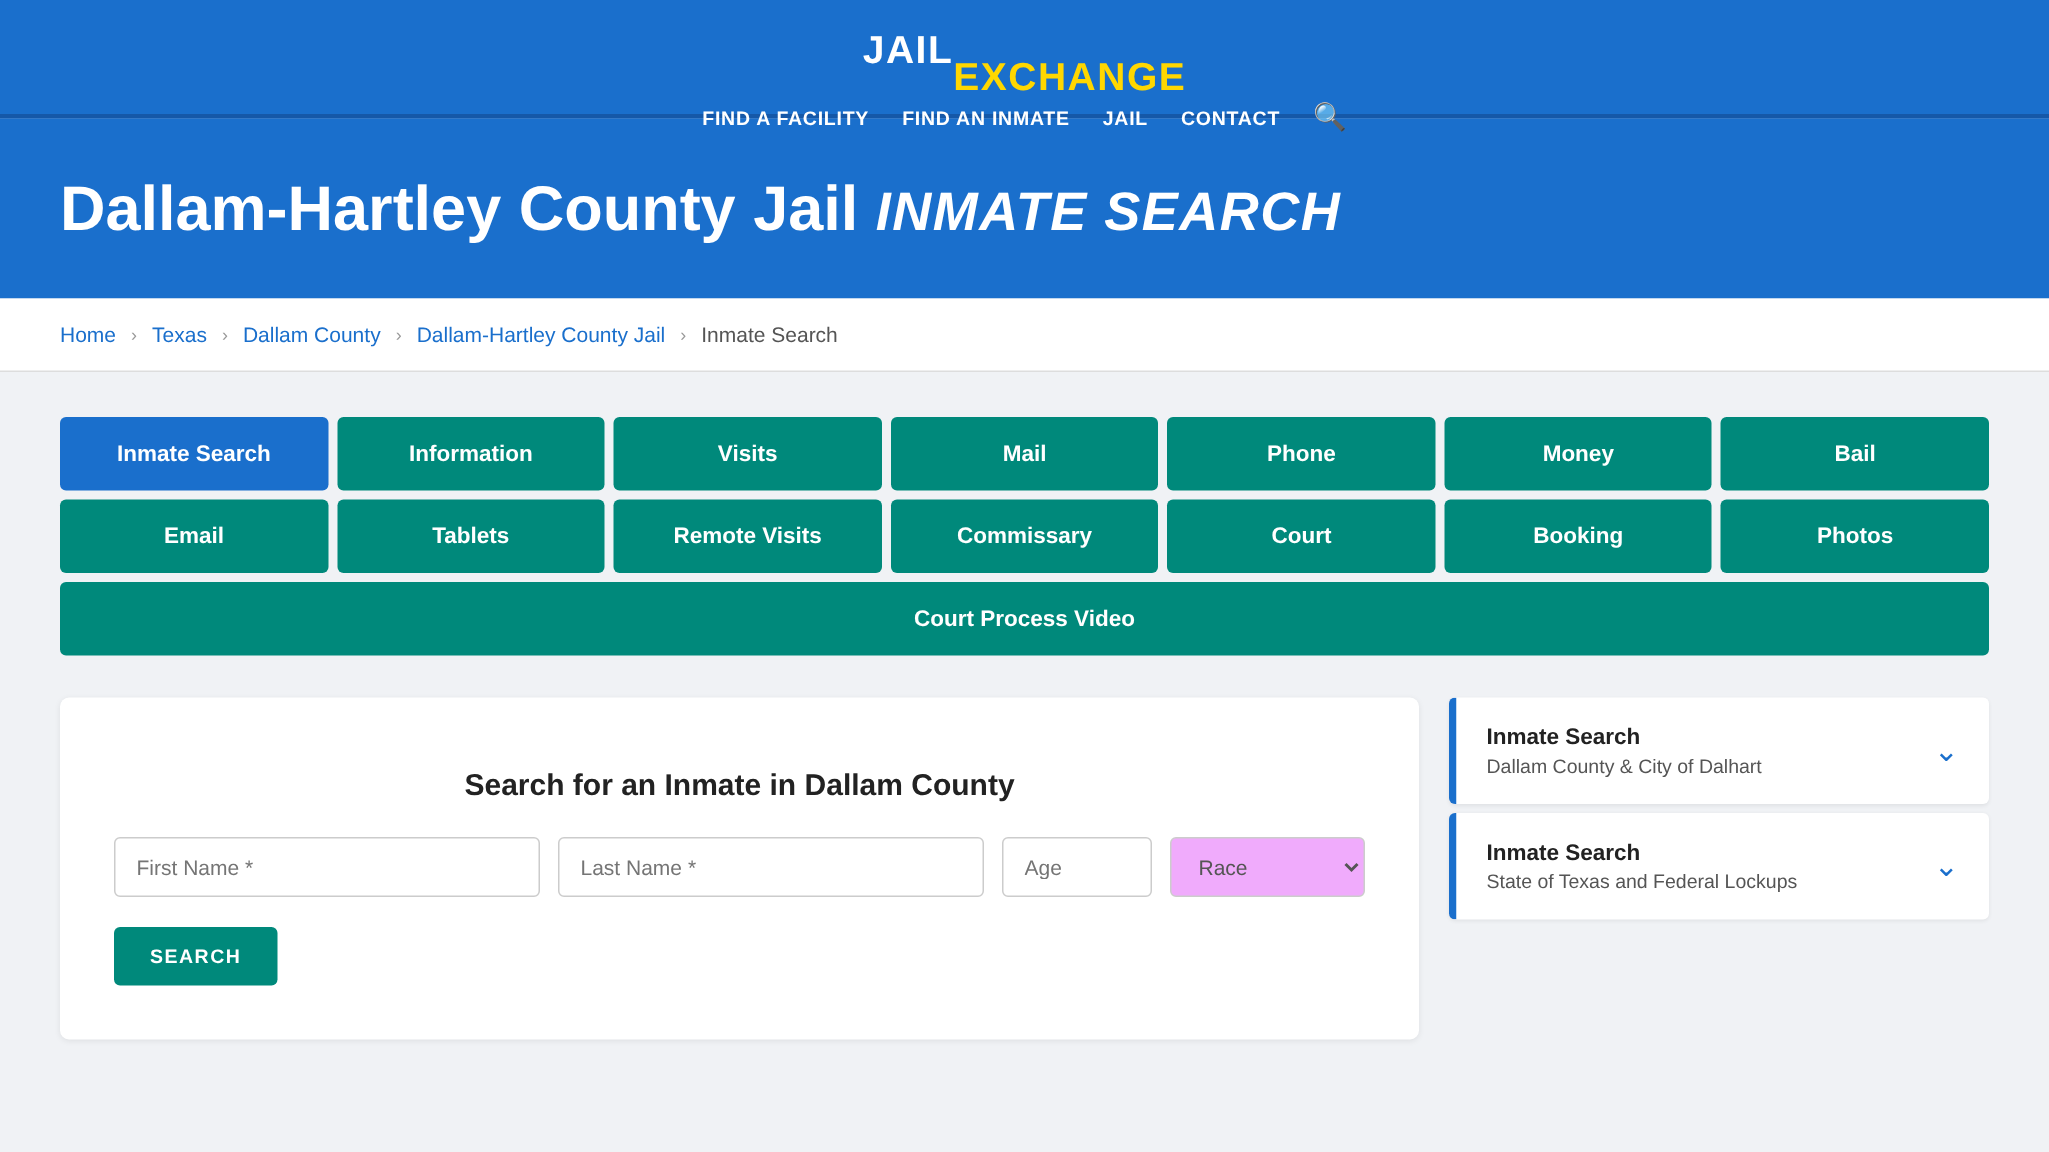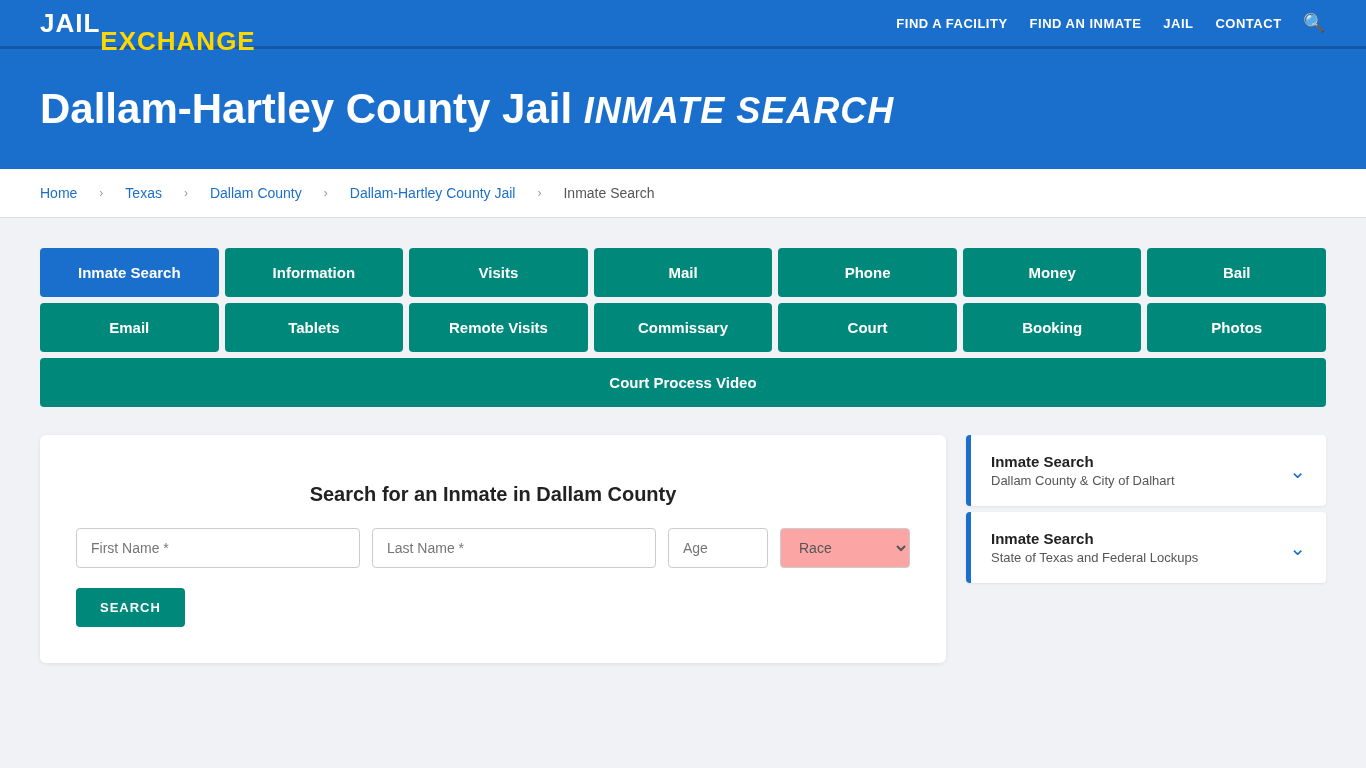--- a/index.html
+++ b/index.html
@@ -5,22 +5,23 @@
     * { margin: 0; padding: 0; box-sizing: border-box; }
     body { font-family: Arial, sans-serif; background: #f0f2f5; color: #333; }
 
     
     .header {
       background: #1a6fcc;
       display: flex;
       align-items: center;
       justify-content: space-between;
       padding: 0 40px;
-      height: 49px;
+      height: 79px;
       border-bottom: 3px solid #1558a8;
+      flex-direction: column;
     }
     .logo {
       display: flex;
       align-items: center;
       font-size: 26px;
       font-weight: 900;
       letter-spacing: 1px;
       color: #fff;
     }
     .logo-jail { color: #fff; }
@@ -68,21 +69,21 @@
     .breadcrumb-bar {
       background: #fff;
       padding: 16px 40px;
       border-bottom: 1px solid #ddd;
     }
     .breadcrumb {
       font-size: 14px;
       color: #555;
       display: flex;
       align-items: center;
-      gap: 22px;
+      gap: 10px;
     }
     .breadcrumb a {
       color: #1a6fcc;
       text-decoration: none;
     }
     .breadcrumb-sep { color: #999; font-size: 12px; }
 
     
     .main {
       padding: 30px 40px;
@@ -166,21 +167,21 @@
       min-width: 100px;
       outline: none;
     }
     .race-select {
       border: 1px solid #ccc;
       border-radius: 4px;
       padding: 10px 14px;
       font-size: 14px;
       color: #555;
       min-width: 130px;
-      background: #fca5a5;
+      background: #f0abfc;
       outline: none;
       cursor: pointer;
     }
     .search-btn {
       background: #00897b;
       color: #fff;
       border: none;
       padding: 12px 24px;
       font-size: 13px;
       font-weight: 700;

